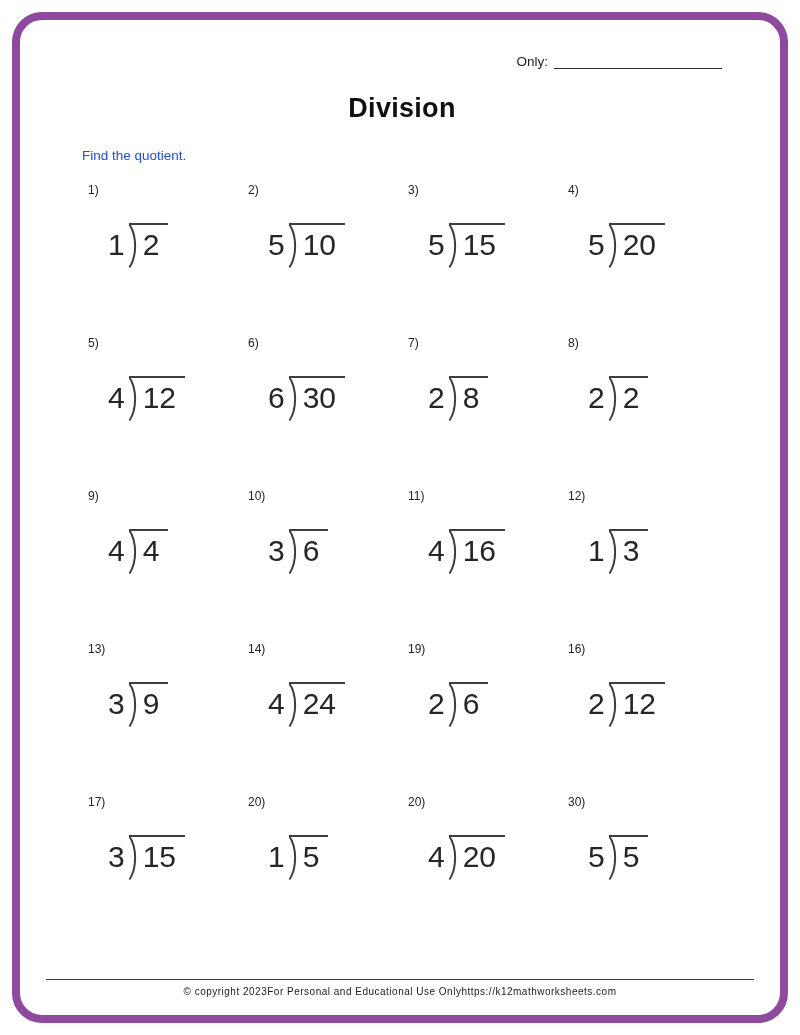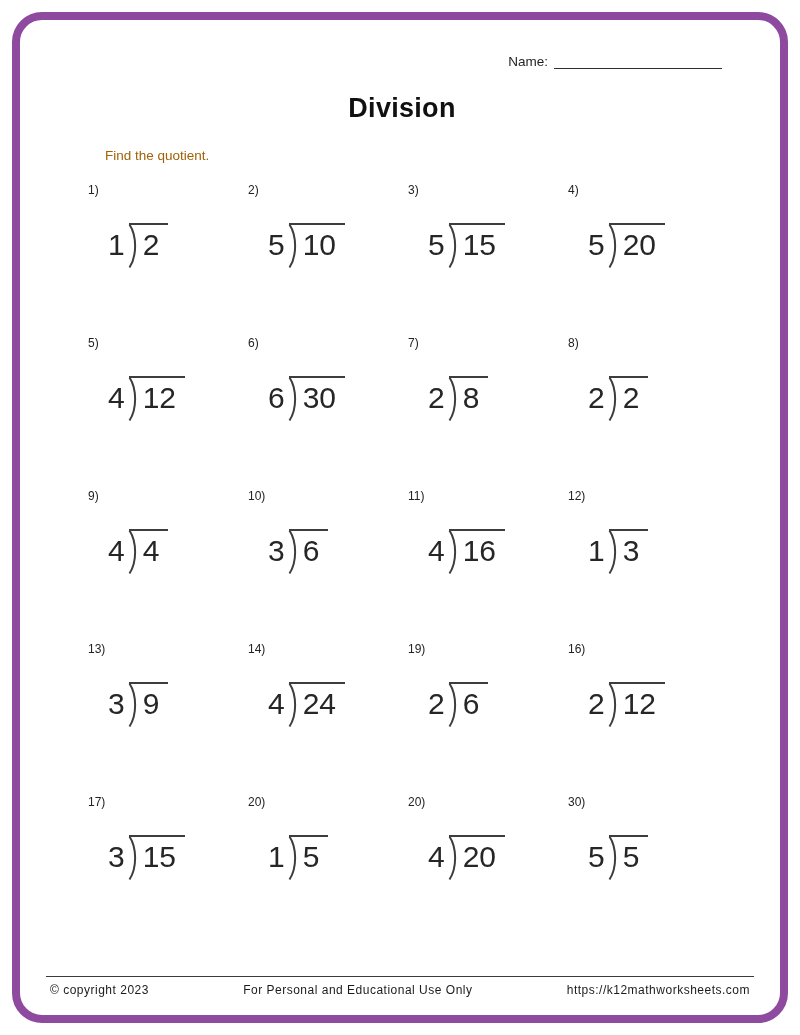--- a/index.html
+++ b/index.html
@@ -21,21 +21,21 @@
   }
   .name-line {
     width:168px; height:14px; margin-left:6px;
     border-bottom:1.5px solid #2e2e2e;
   }
 
   .title {
     text-align:center; margin-top:24px;
     font-size:27px; font-weight:700; color:#101010; letter-spacing:0.3px;
   }
-  .instruction { margin-top:24px; font-size:13.5px; color:#a16207;margin-left:23px; }
+  .instruction { margin-top:24px; font-size:13.5px; color:#1d4ed8; }
 
   .grid {
     margin-top:14px;
     display:grid; grid-template-columns:repeat(4, 1fr);
   }
   .cell { height:153px; padding-top:6px; }
   .pnum { font-size:12px; color:#222; margin-left:6px; }
   .expr {
     display:inline-flex; align-items:flex-start;
     margin-top:26px; margin-left:26px;
@@ -44,33 +44,33 @@
   .divisor { padding-top:4px; line-height:1.2; }
   .bracket { width:14px; height:46px; flex:none; margin-right:-10px; }
   .dividend {
     border-top:2px solid #3d3d3d;
     padding:2px 9px 0 14px; line-height:1.2;
   }
 
   .footer { position:absolute; left:26px; right:26px; bottom:18px; }
   .footer-line { border-top:1.5px solid #3a3a3a; }
   .footer-row {
-    display:flex; justify-content:space-between; align-items:baseline;
+    display:flex; justify-content:center; align-items:baseline;
     margin-top:6px; padding:0 4px;
-    font-size:12px; color:#1b1b1b; letter-spacing:0.5px;
+    font-size:10px; color:#1b1b1b; letter-spacing:0.5px;
   }
 </style>
 </head>
 <body>
 
 <div class="frame" style="border-color: rgb(141, 74, 158);">
   <div class="content">
 
     <div class="name-row">
-      <span>Name:</span>
+      <span>Only:</span>
       <span class="name-line"></span>
     </div>
 
     <h1 class="title">Division</h1>
     <div class="instruction">Find the quotient.</div>
 
     <div class="grid">
 
       <div class="cell">
         <div class="pnum">1)</div>

